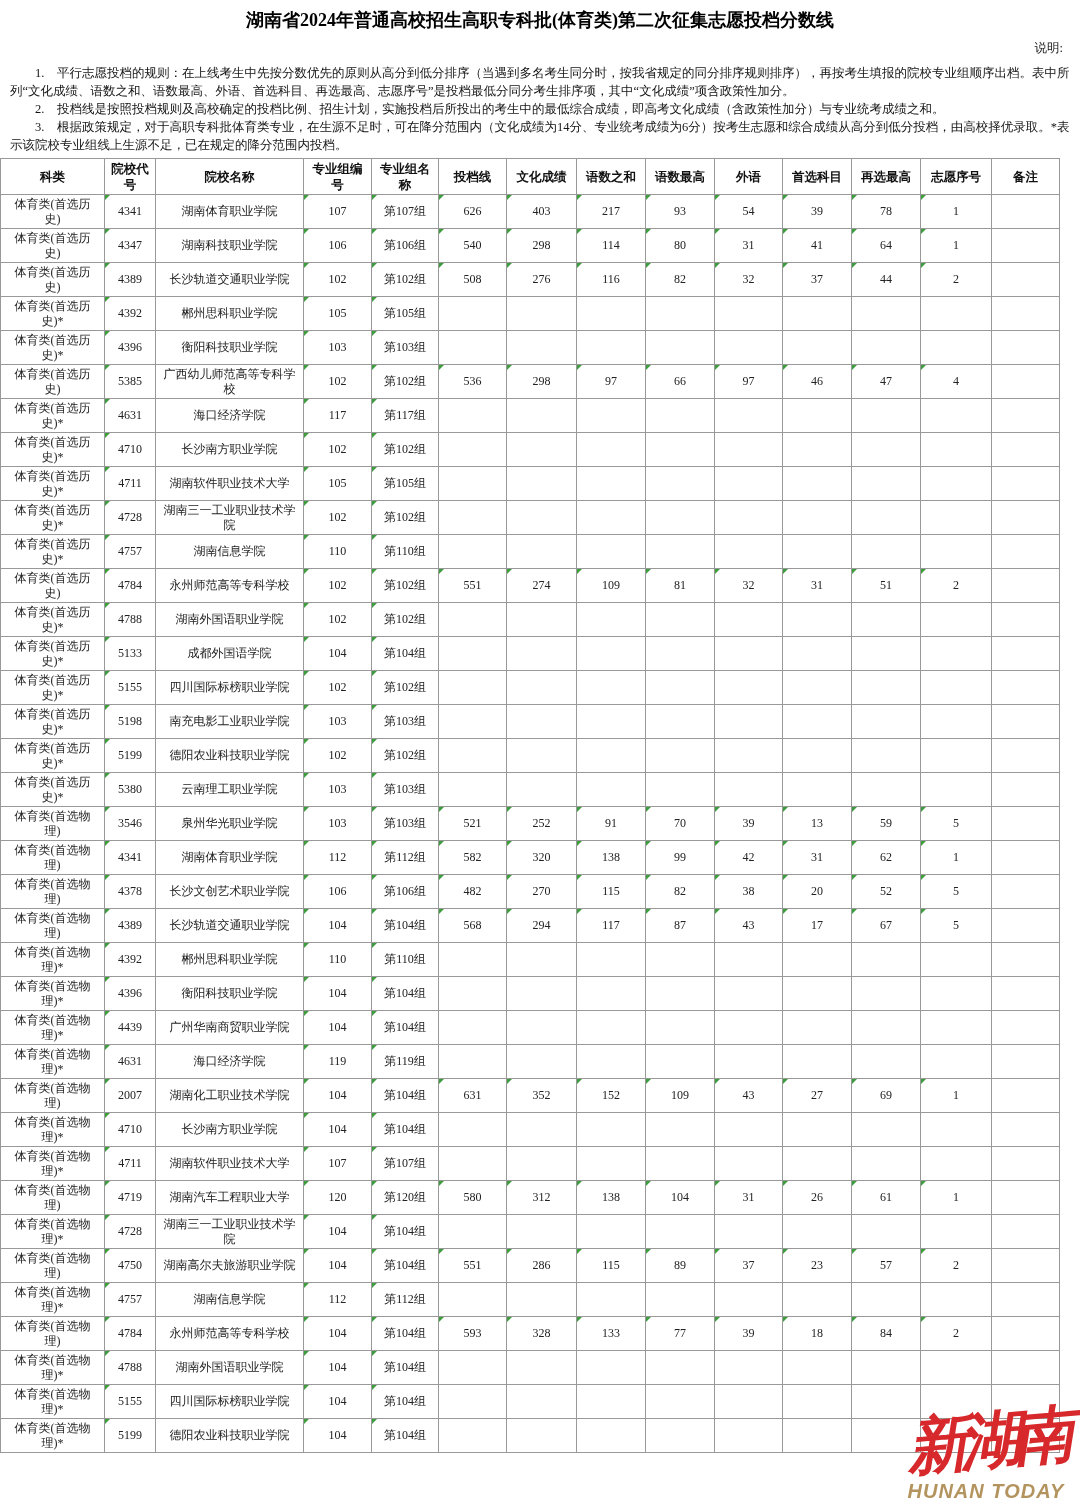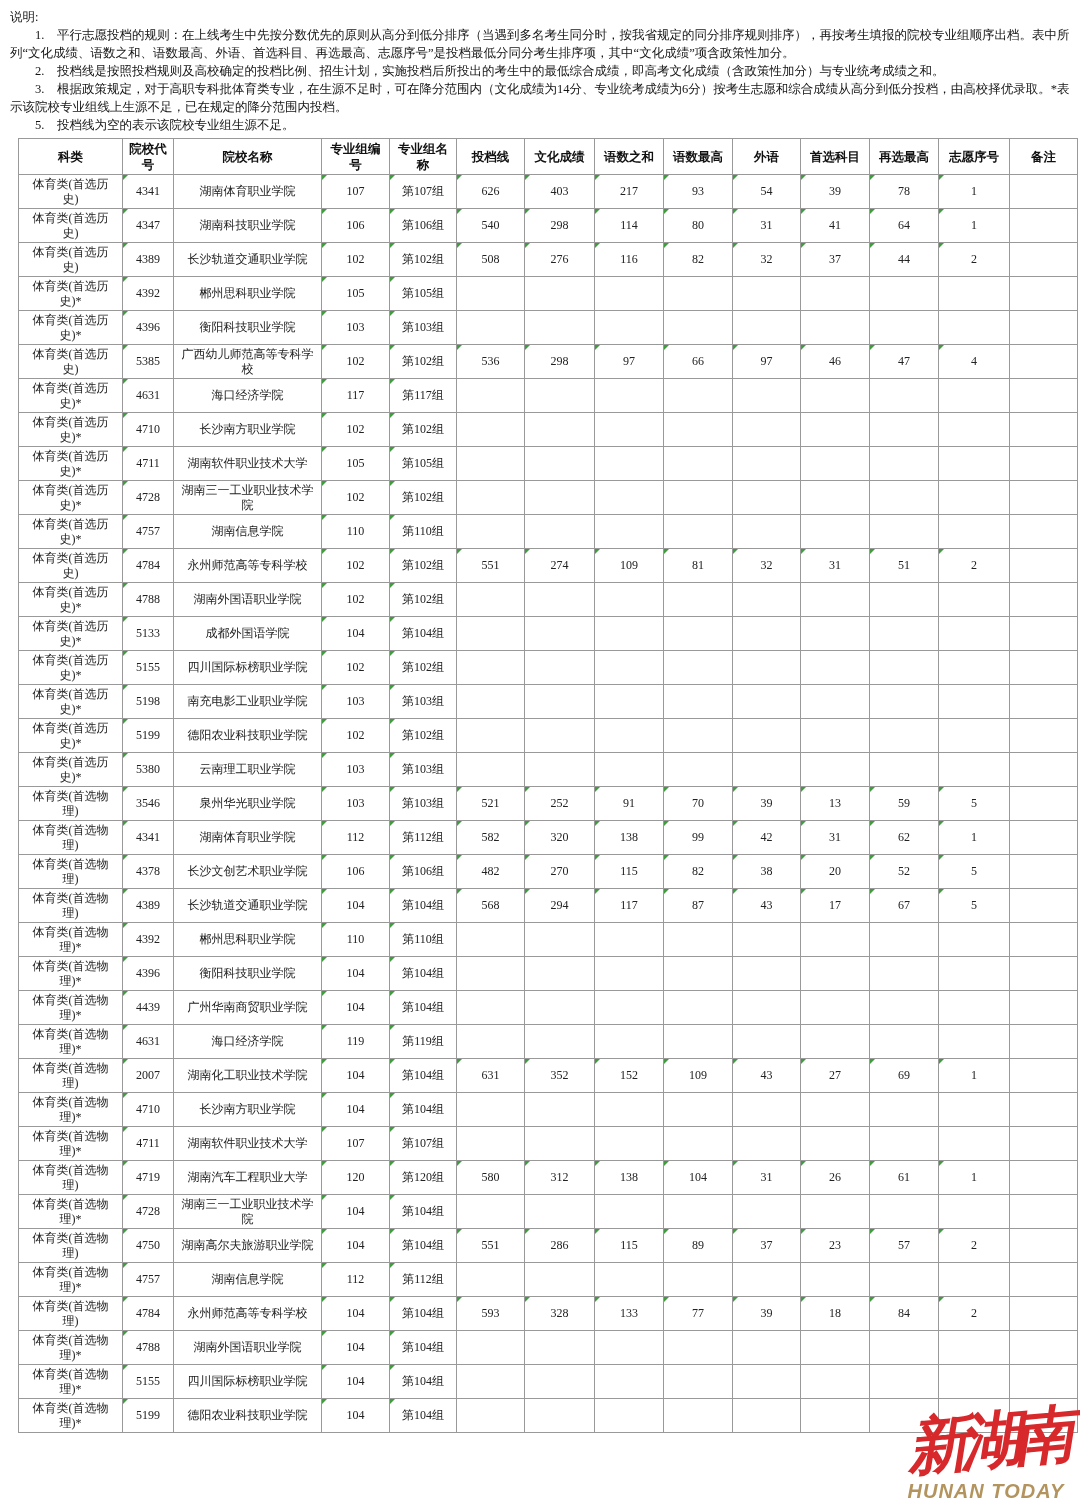--- a/index.html
+++ b/index.html
@@ -5,24 +5,24 @@
   html,body { margin:0; padding:0; background:#ffffff; }
   .page {
     position:relative; width:1080px; height:1504px; overflow:hidden;
     background:#ffffff; font-family:"Liberation Serif","DejaVu Serif",serif; color:#1c1c1c;
   }
   .page-title {
     margin:0; padding-top:9px; text-align:center;
     font-size:18px; line-height:22px; font-weight:bold; color:#000;
   }
   .notes { margin:8px 10px 0 10px; font-size:12.5px; line-height:18px; color:#141414; }
-  .notes-label { margin:0; }
+  .notes-label { margin:7px;text-align:right; }
   .note { margin:0; text-indent:2em; }
   table.scores {
-    width:1060px; margin:4px 0 0 18px;
+    width:1060px; margin:4px 0 0 0;
     border-collapse:collapse; table-layout:fixed;
     font-size:12px;
   }
   col.c1{width:104px} col.c2{width:51px} col.c3{width:148px} col.c4{width:68px}
   col.c5{width:67px} col.c6{width:68px} col.c7{width:70px} col.c8{width:69px}
   col.c9{width:69px} col.c10{width:68px} col.c11{width:69px} col.c12{width:69px}
   col.c13{width:71px} col.c14{width:auto}
   th,td {
     border:1px solid var(--border_gray,#999);
     text-align:center; vertical-align:middle;
@@ -53,28 +53,28 @@
     font-family:"Liberation Sans","DejaVu Sans",sans-serif; font-weight:bold;
     font-size:20px; line-height:21px; letter-spacing:1px;
     color:var(--logo_gold,#b3945e); white-space:nowrap;font-style:italic;
   }
 </style>
 </head>
 <body>
 
 <div class="page">
 
+  <h1 class="page-title">湖南省2024年普通高校招生高职专科批(体育类)第二次征集志愿投档分数线</h1>
 
   <div class="notes">
     <p class="notes-label">说明:</p>
     <div>
         <p class="note">1.　平行志愿投档的规则：在上线考生中先按分数优先的原则从高分到低分排序（当遇到多名考生同分时，按我省规定的同分排序规则排序），再按考生填报的院校专业组顺序出档。表中所列“文化成绩、语数之和、语数最高、外语、首选科目、再选最高、志愿序号”是投档最低分同分考生排序项，其中“文化成绩”项含政策性加分。</p>
         <p class="note">2.　投档线是按照投档规则及高校确定的投档比例、招生计划，实施投档后所投出的考生中的最低综合成绩，即高考文化成绩（含政策性加分）与专业统考成绩之和。</p>
         <p class="note">3.　根据政策规定，对于高职专科批体育类专业，在生源不足时，可在降分范围内（文化成绩为14分、专业统考成绩为6分）按考生志愿和综合成绩从高分到低分投档，由高校择优录取。*表示该院校专业组线上生源不足，已在规定的降分范围内投档。</p>
-        <p class="note">5.　投档线为空的表示该院校专业组生源不足。</p>
       </div>
   </div>
 
   <table class="scores">
     <colgroup>
       <col class="c1">
         <col class="c2">
         <col class="c3">
         <col class="c4">
         <col class="c5">

